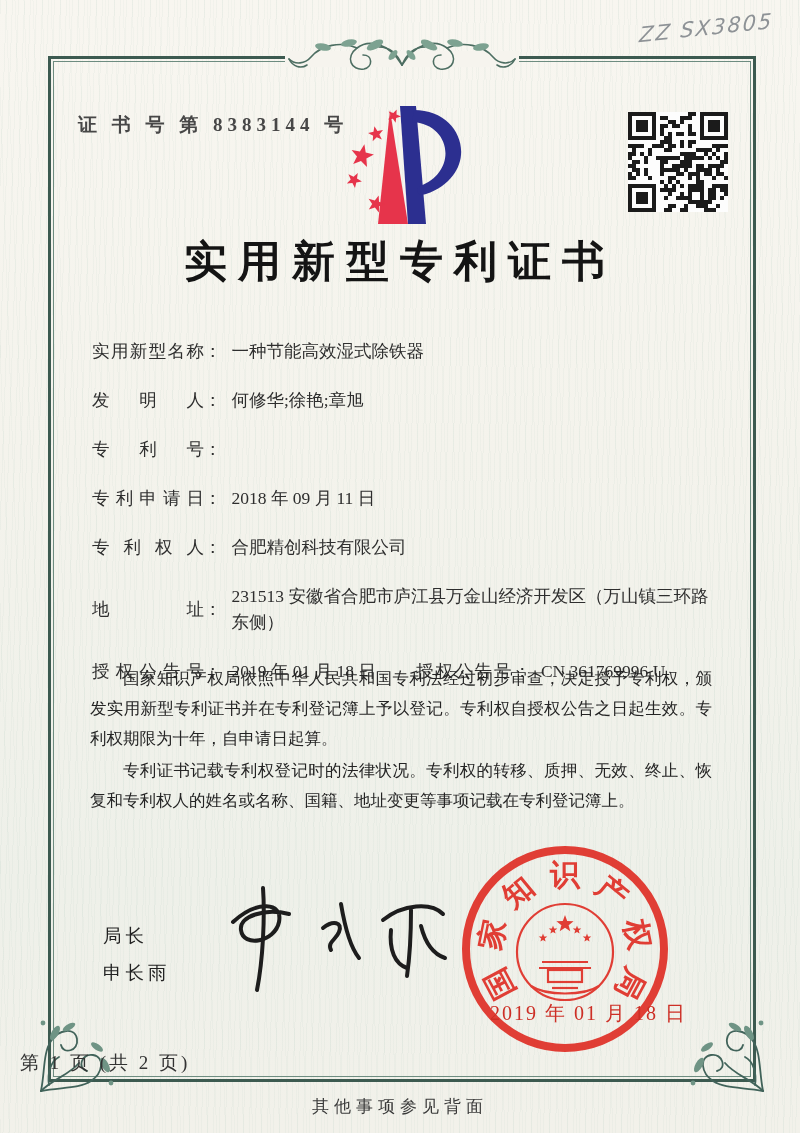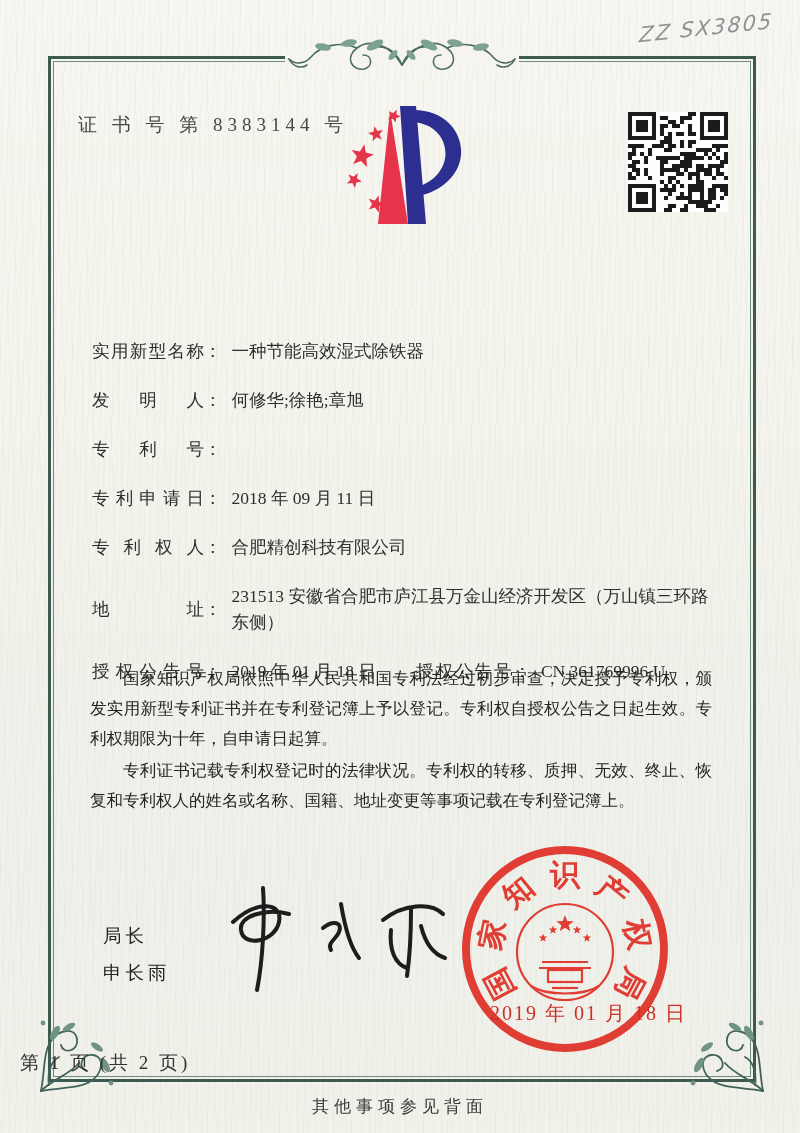--- a/index.html
+++ b/index.html
@@ -31,21 +31,21 @@
   .ornament-bl{left:-16px;bottom:-18px;}
   .ornament-br{right:-16px;bottom:-18px;transform:scaleX(-1);}
   .pencil-note{
     position:absolute;right:26px;top:16px;
     font-family:"DejaVu Sans","Liberation Sans",sans-serif;
     font-style:italic;font-size:21px;letter-spacing:2px;
     color:#83888d;transform:rotate(-6deg) skewX(-10deg);opacity:.9;
   }
   .cert-number{
     position:absolute;left:78px;top:112px;
-    font-size:19px;letter-spacing:5px;color:#474747;
+    font-size:19px;letter-spacing:5px;color:#474747;font-weight:bold;
   }
   .logo{position:absolute;left:332px;top:100px;width:140px;height:132px;}
   .qr{position:absolute;left:628px;top:112px;width:100px;height:100px;}
   .title{
     position:absolute;left:0;top:233px;width:100%;
     text-align:center;font-size:43px;font-weight:600;
     letter-spacing:11px;color:#141414;
   }
   .fields{
     position:absolute;left:92px;top:338px;width:625px;
@@ -390,20 +390,21 @@
         <rect x="8" y="8" width="12" height="12" fill="#1b1b1b"></rect>
         <rect x="72" y="0" width="28" height="28" fill="#1b1b1b"></rect>
         <rect x="76" y="4" width="20" height="20" fill="#fdfdfd"></rect>
         <rect x="80" y="8" width="12" height="12" fill="#1b1b1b"></rect>
         <rect x="0" y="72" width="28" height="28" fill="#1b1b1b"></rect>
         <rect x="4" y="76" width="20" height="20" fill="#fdfdfd"></rect>
         <rect x="8" y="80" width="12" height="12" fill="#1b1b1b"></rect>
       </g>
   </svg>
 
+  <div class="title">实用新型专利证书</div>
 
   <div class="fields">
     <div class="field-row">
       <span class="field-label">实用新型名称</span>
       <span class="field-colon">：</span>
       <span class="field-value">一种节能高效湿式除铁器</span>
     </div>
     <div class="field-row">
       <span class="field-label">发明人</span>
       <span class="field-colon">：</span>

